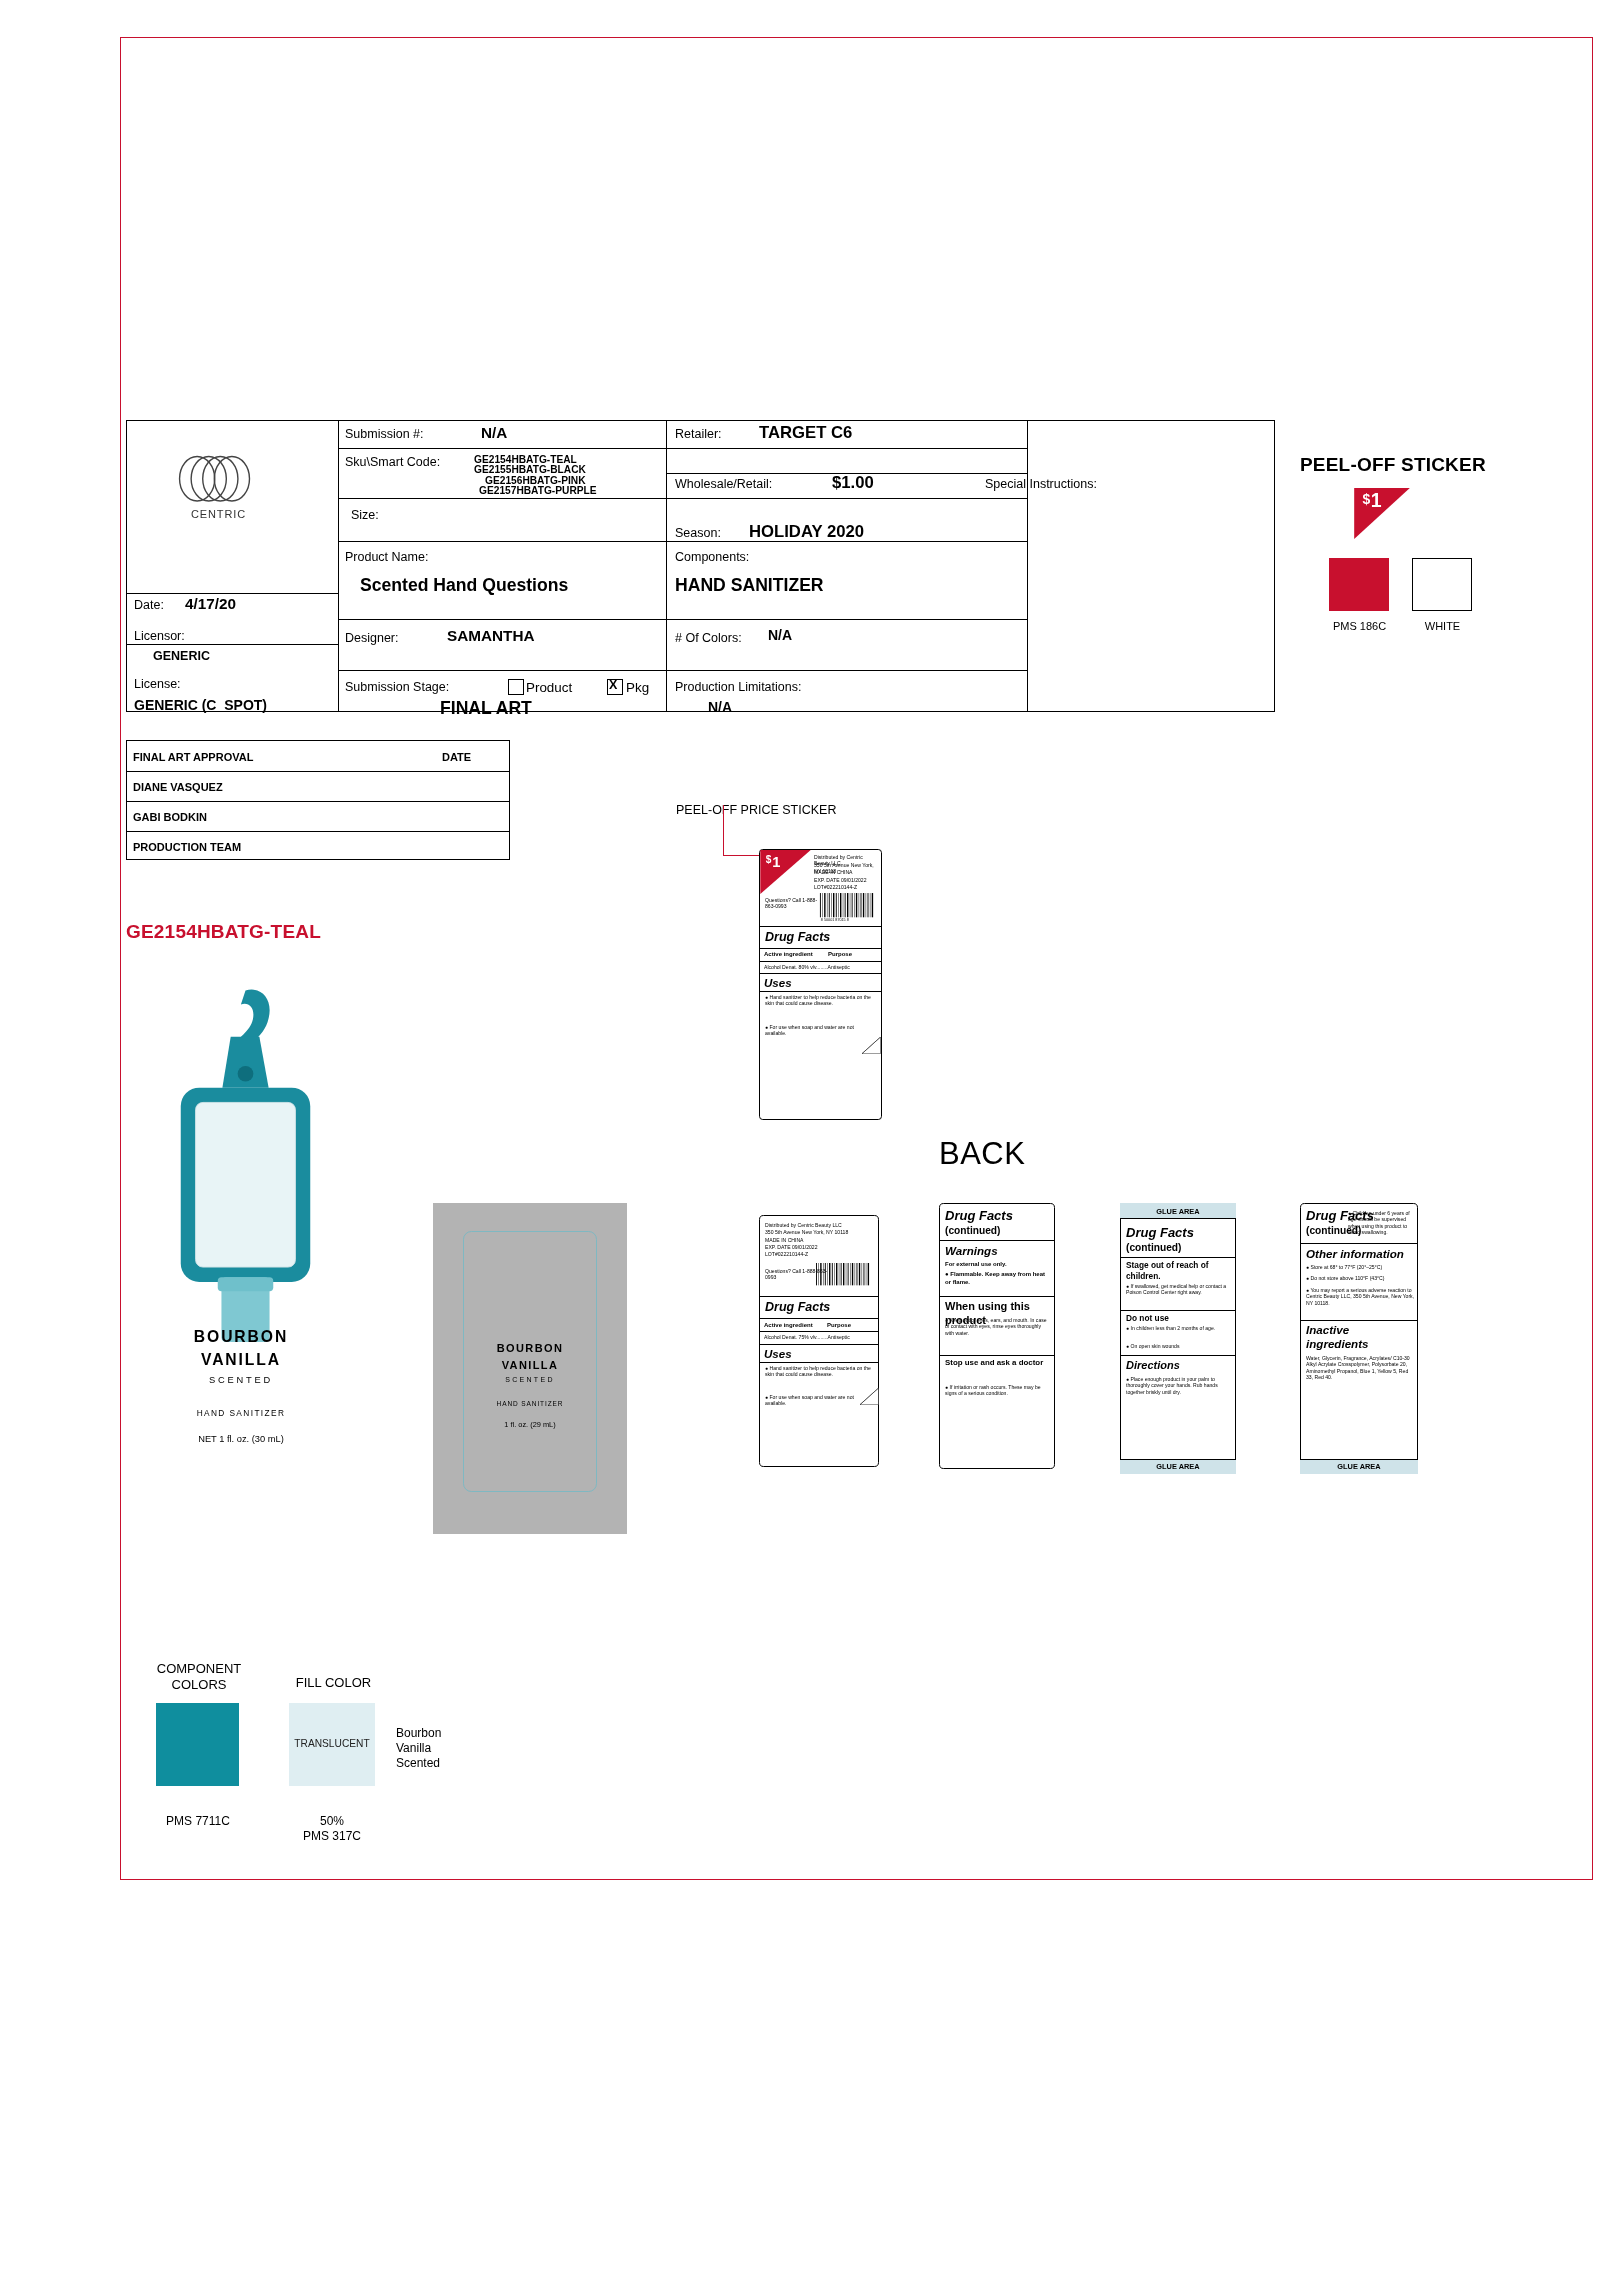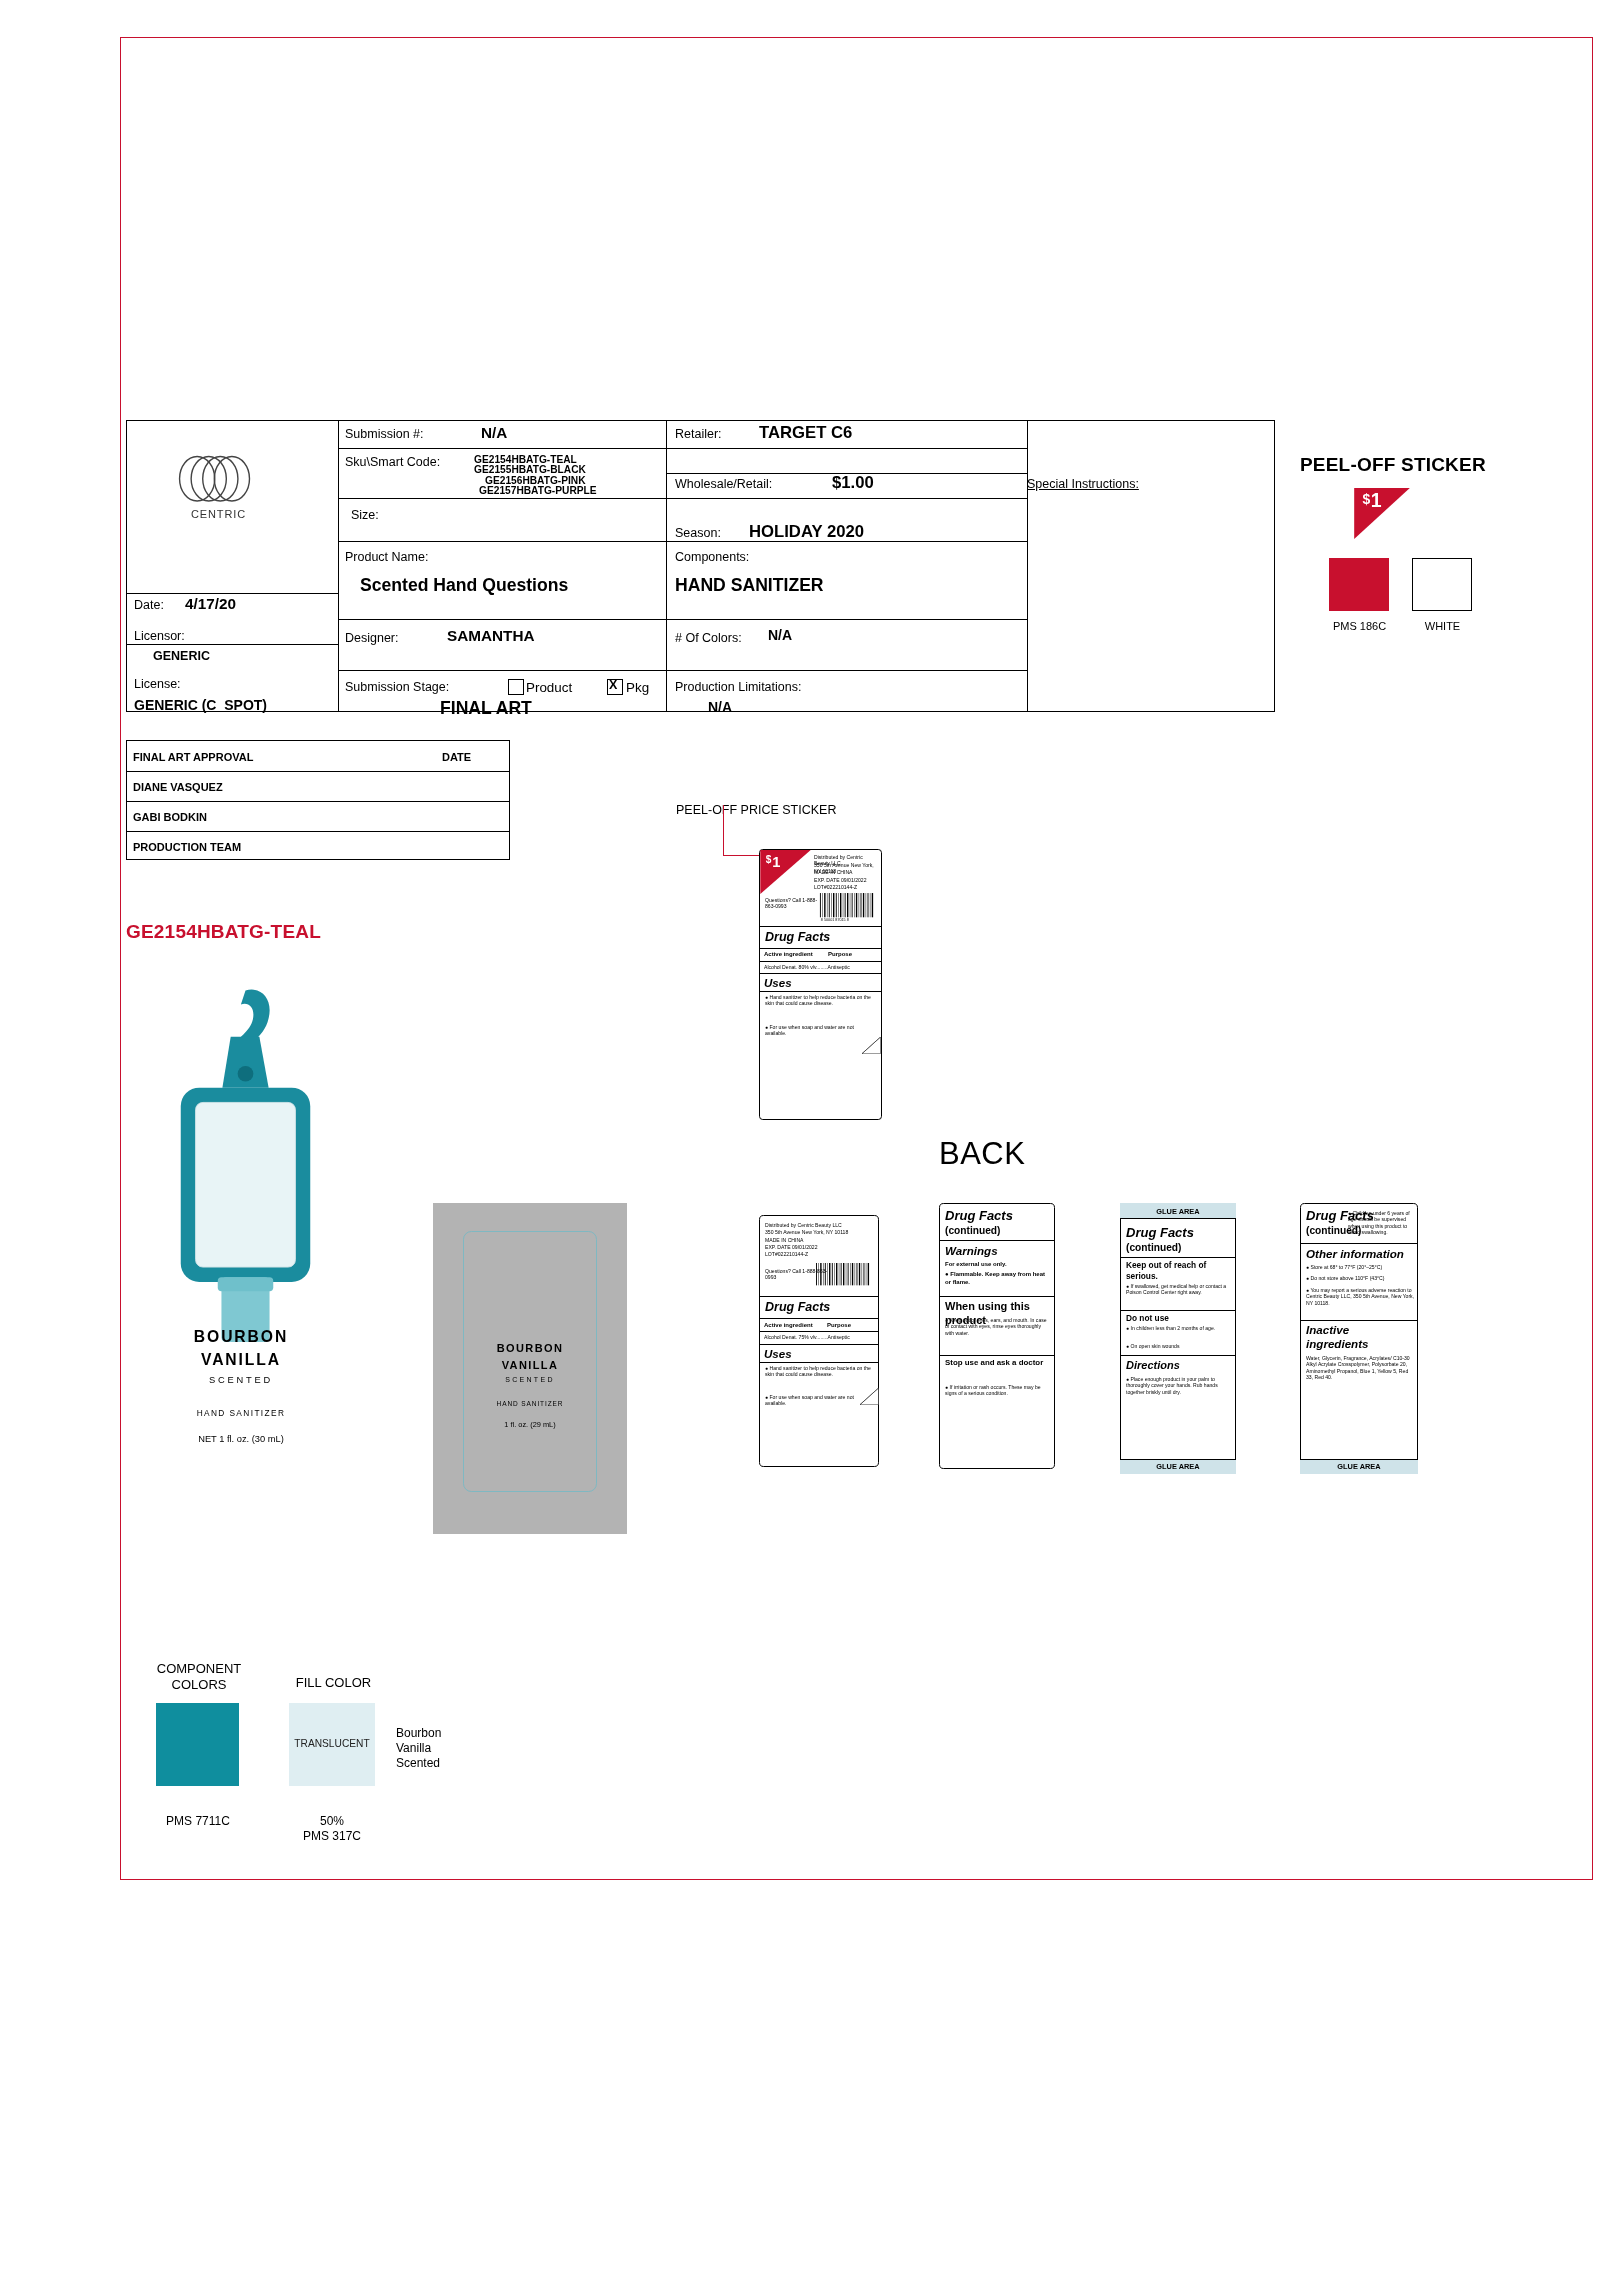--- a/index.html
+++ b/index.html
@@ -139,21 +139,21 @@
 
   <div class="lbl" style="left:675px;top:551px;">Components:</div>
   <div class="val" style="left:675px;top:576px;font-size:17.6px;">HAND SANITIZER</div>
 
   <div class="lbl" style="left:675px;top:632px;"># Of Colors:</div>
   <div class="val" style="left:768px;top:628px;font-size:14px;">N/A</div>
 
   <div class="lbl" style="left:675px;top:681px;">Production Limitations:</div>
   <div class="val" style="left:708px;top:700px;font-size:14px;">N/A</div>
 
-  <div class="lbl" style="left:1027px;top:478px;text-decoration:underline;">Special Instructions:</div>
+  <div class="lbl" style="left:985px;top:478px;">Special Instructions:</div>
 
   <div class="appr"></div>
   <div class="cellline" style="left:126px;top:771px;width:384px;height:0.9px;"></div>
   <div class="cellline" style="left:126px;top:801px;width:384px;height:0.9px;"></div>
   <div class="cellline" style="left:126px;top:831px;width:384px;height:0.9px;"></div>
   <div class="appr-txt" style="left:133px;top:751px;">FINAL ART APPROVAL</div>
   <div class="appr-txt" style="left:442px;top:751px;">DATE</div>
   <div class="appr-txt" style="left:133px;top:781px;">DIANE VASQUEZ</div>
   <div class="appr-txt" style="left:133px;top:811px;">GABI BODKIN</div>
   <div class="appr-txt" style="left:133px;top:841px;">PRODUCTION TEAM</div>
@@ -349,21 +349,21 @@
   <div class="hr" style="left:939px;top:1355px;width:116px;height:0.5px;"></div>
   <div class="tiny2" style="left:945px;top:1358px;width:106px;font-weight:bold;font-size:7.9px;">Stop use and ask a doctor</div>
   <div class="tiny" style="left:945px;top:1384px;width:106px;">● <span>If irritation or rash occurs. These may be signs of a serious condition.</span></div>
 
   <div class="lblbox" style="left:1120px;top:1203px;width:116px;height:271px;border-radius:4.6px;"></div>
   <div style="position:absolute;left:1120px;top:1203px;width:116px;height:15.7px;background:#cfe3e9;border-bottom:0.5px solid #000;box-sizing:border-box;"></div>
   <div class="tiny2" style="left:1120px;top:1207px;width:116px;text-align:center;font-weight:bold;font-size:7.4px;">GLUE AREA</div>
   <div class="dfhead" style="left:1126px;top:1225px;font-size:13px;">Drug Facts</div>
   <div style="position:absolute;left:1126px;top:1242px;font-size:10.2px;font-weight:bold;">(continued)</div>
   <div class="hr" style="left:1120px;top:1257px;width:116px;height:0.9px;"></div>
-  <div class="tiny2" style="left:1126px;top:1260px;width:106px;font-weight:bold;font-size:8.3px;">Keep out of reach of serious.</div>
+  <div class="tiny2" style="left:1126px;top:1260px;width:106px;font-weight:bold;font-size:8.3px;">Stage out of reach of children.</div>
   <div class="tiny" style="left:1126px;top:1283px;width:106px;">● <span>If swallowed, get medical help or contact a Poison Control Center right away.</span></div>
   <div class="hr" style="left:1120px;top:1310px;width:116px;height:0.5px;"></div>
   <div class="tiny2" style="left:1126px;top:1313px;width:106px;font-weight:bold;font-size:8.3px;">Do not use</div>
   <div class="tiny" style="left:1126px;top:1325px;width:106px;">● <span>In children less than 2 months of age.</span></div>
   <div class="tiny" style="left:1126px;top:1343px;width:106px;">● <span>On open skin wounds</span></div>
   <div class="hr" style="left:1120px;top:1355px;width:116px;height:0.5px;"></div>
   <div class="dfhead" style="left:1126px;top:1359px;font-size:11px;">Directions</div>
   <div class="tiny" style="left:1126px;top:1376px;width:106px;">● <span>Place enough product in your palm to thoroughly cover your hands. Rub hands together briskly until dry.</span></div>
   <div style="position:absolute;left:1120px;top:1459px;width:116px;height:15.3px;background:#cfe3e9;border-top:0.5px solid #000;box-sizing:border-box;"></div>
   <div class="tiny2" style="left:1120px;top:1462px;width:116px;text-align:center;font-weight:bold;font-size:7.4px;">GLUE AREA</div>

